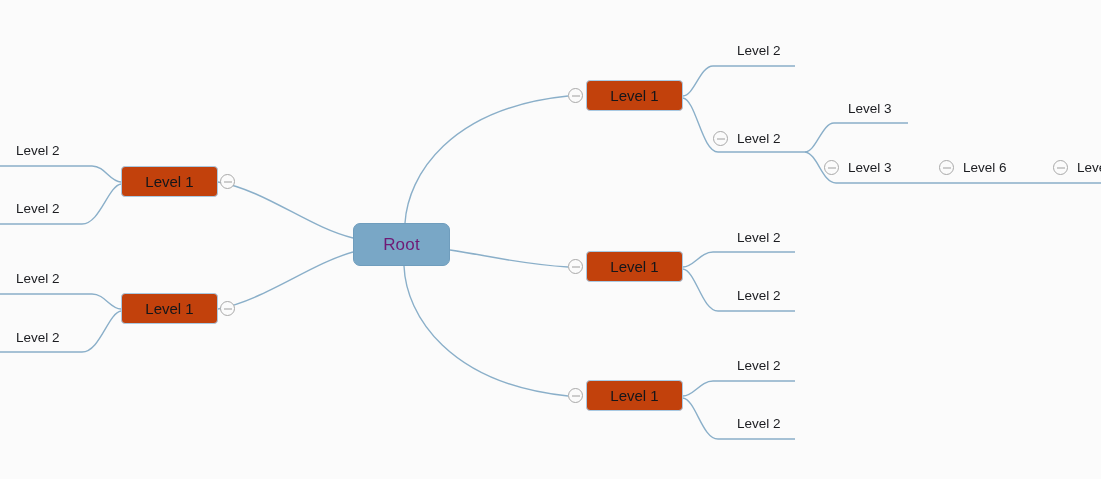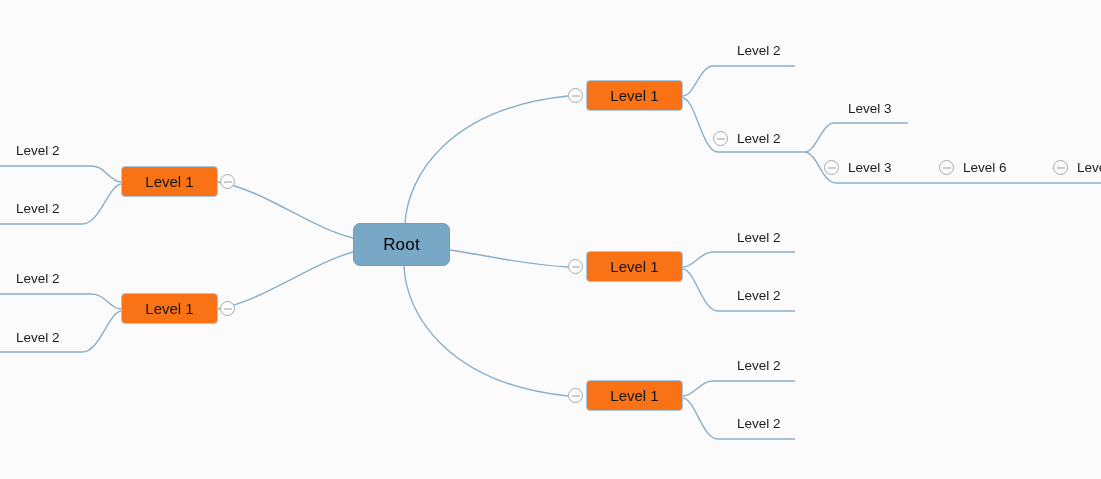--- a/index.html
+++ b/index.html
@@ -33,29 +33,29 @@
     stroke-width: 1.4;
   }
   .node {
     position: absolute;
     box-sizing: border-box;
   }
   .root-node {
     background: #79a7c6;
     border: 1px solid #6f9dbd;
     border-radius: 7px;
-    color: #000000;
+    color: #701a75;
     font-size: 17px;
     display: flex;
     align-items: center;
     justify-content: center;
     letter-spacing: .2px;
   }
   .lvl1-node {
-    background: #f97316;
+    background: #c2410c;
     border: 1px solid #a9c9e2;
     border-radius: 4px;
     color: #15161a;
     font-size: 15px;
     display: flex;
     align-items: center;
     justify-content: center;
   }
   .lvl-label {
     position: absolute;

